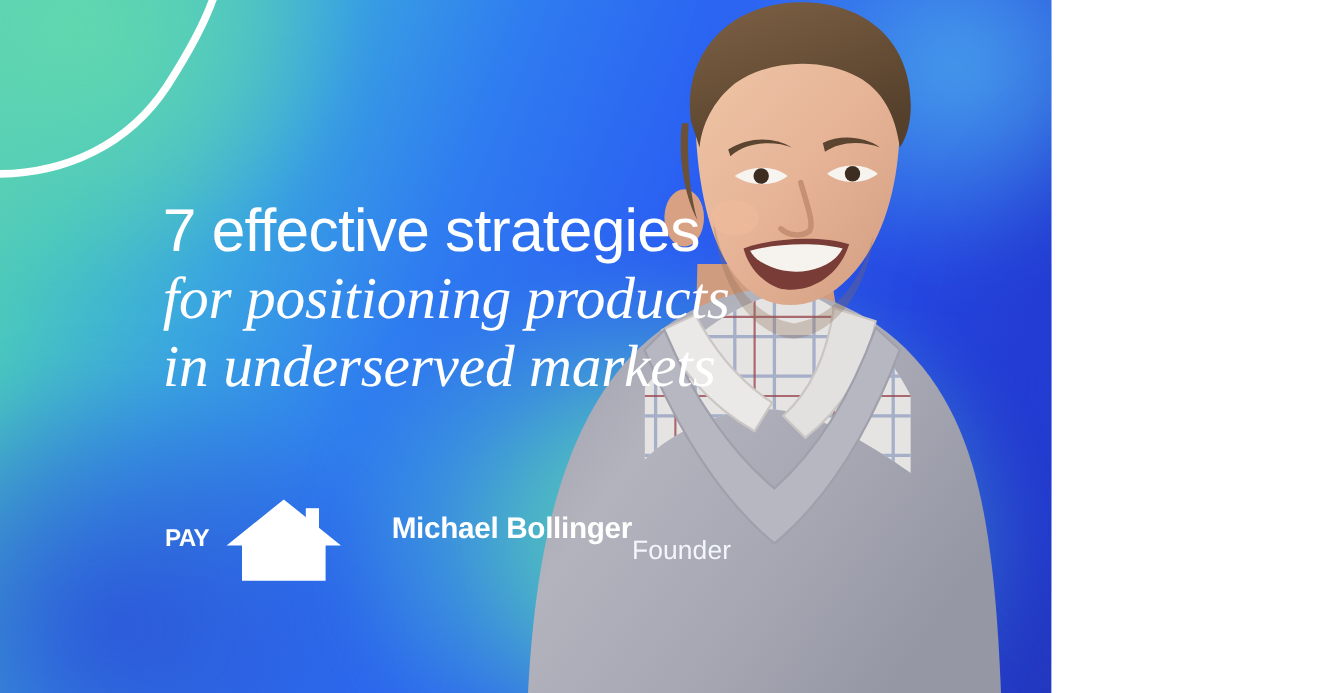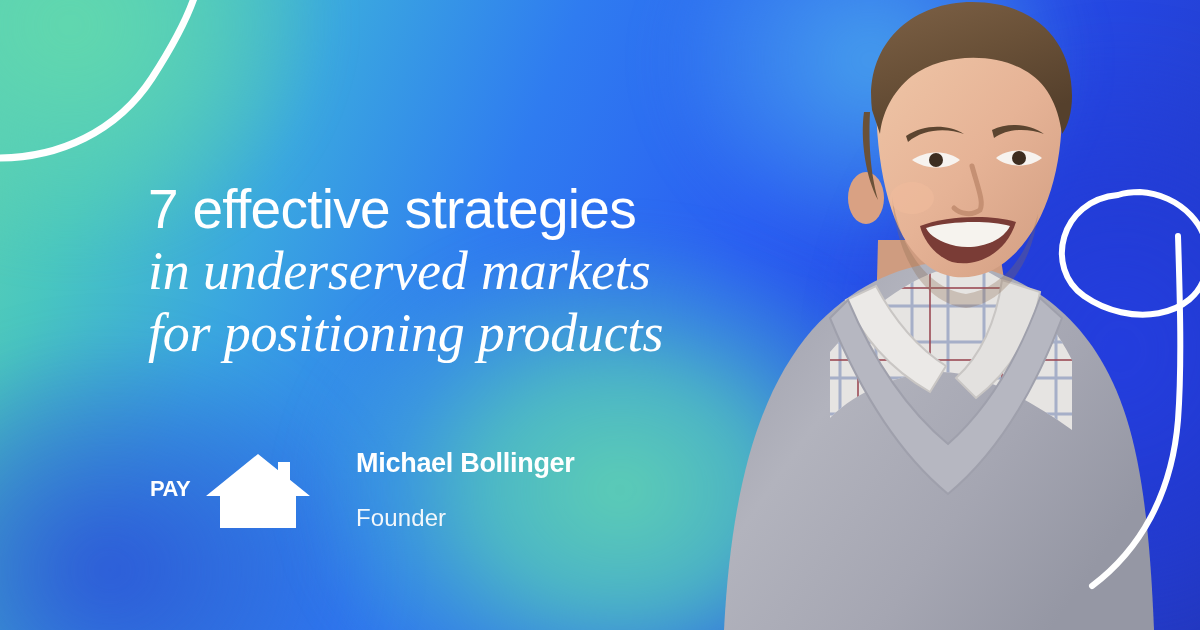--- a/index.html
+++ b/index.html
@@ -2,21 +2,21 @@
 <html><head>
 <meta charset="utf-8">
 <style>
   html, body {
     margin: 0;
     padding: 0;
     background: #ffffff;
   }
   #card {
     position: relative;
-    width: 1200px;
+    width: 956px;
     height: 630px;
     overflow: hidden;
     font-family: "Liberation Sans", sans-serif;
   }
 
   
   .bg-base {
     position: absolute;
     inset: 0;
     background: linear-gradient(112deg,
@@ -178,21 +178,21 @@
     font-family: "Liberation Sans", sans-serif;
     font-weight: 700;
     font-size: 30px;
     letter-spacing: -0.5px;
     line-height: 1;
     pointer-events: none;
   }
   .byline {
     margin-left: 44px;
     display: flex;
-    flex-direction: column;
+    flex-direction: row;
     justify-content: center;
     padding-bottom: 2px;
   }
   .byline-name {
     color: #ffffff;
     font-family: "Liberation Sans", sans-serif;
     font-weight: 700;
     font-size: 27px;
     line-height: 34px;
     letter-spacing: -0.3px;
@@ -321,22 +321,22 @@
   </svg>
 
   <svg class="deco" viewBox="0 0 1200 630" width="1200" height="630">
     <path d="M 1118 195 C 1060 200 1044 268 1084 296 C 1130 328 1196 318 1206 272
              C 1216 226 1178 194 1140 192 C 1130 192 1124 193 1118 195 Z" fill="none" stroke="#ffffff" stroke-width="6" stroke-linecap="round"></path>
     <path d="M 1178 236 C 1180 300 1182 366 1178 420 C 1172 494 1140 550 1092 586" fill="none" stroke="#ffffff" stroke-width="6" stroke-linecap="round"></path>
   </svg>
 
   <div class="title-block">
     <div class="title-line title-line-1">7 effective strategies</div>
+    <div class="title-line title-line-2">for positioning products</div>
     <div class="title-line title-line-3">in underserved markets</div>
-    <div class="title-line title-line-2">for positioning products</div>
   </div>
 
   <div class="footer-row">
 
     <div class="logo">
       <span class="logo-pay">PAY</span>
 
       <span class="logo-house">
         <svg viewBox="0 0 108 84" width="108" height="84">
           <rect x="74" y="14" width="12" height="26" fill="#ffffff"></rect>

